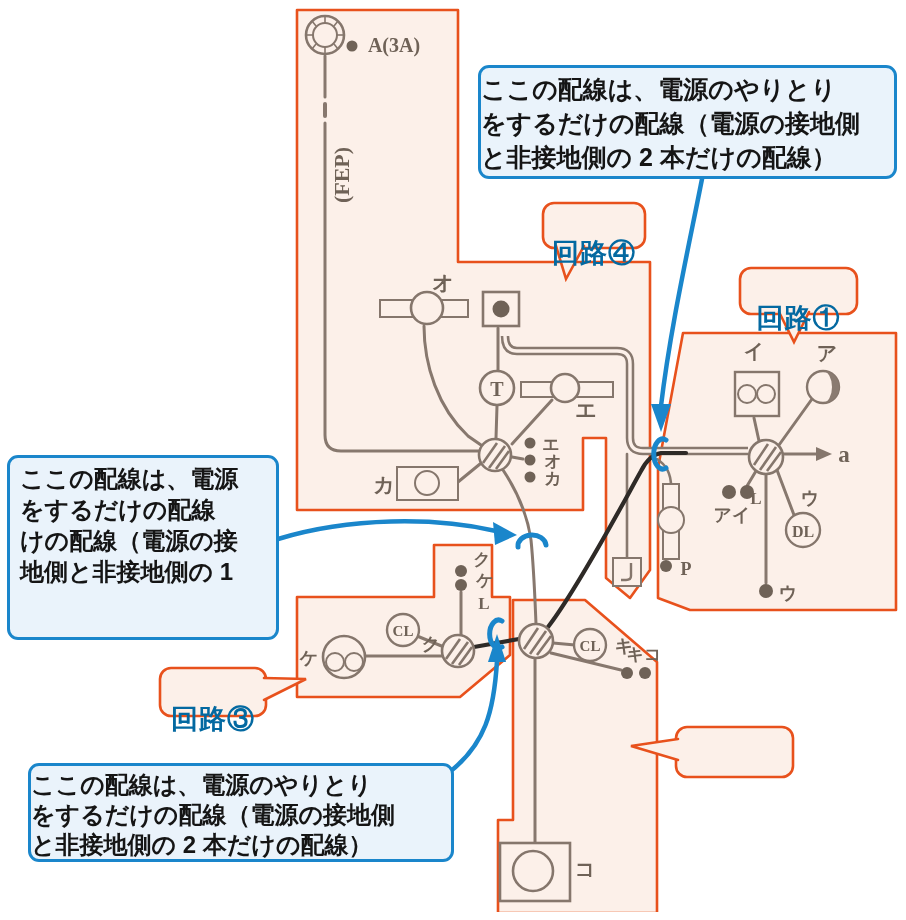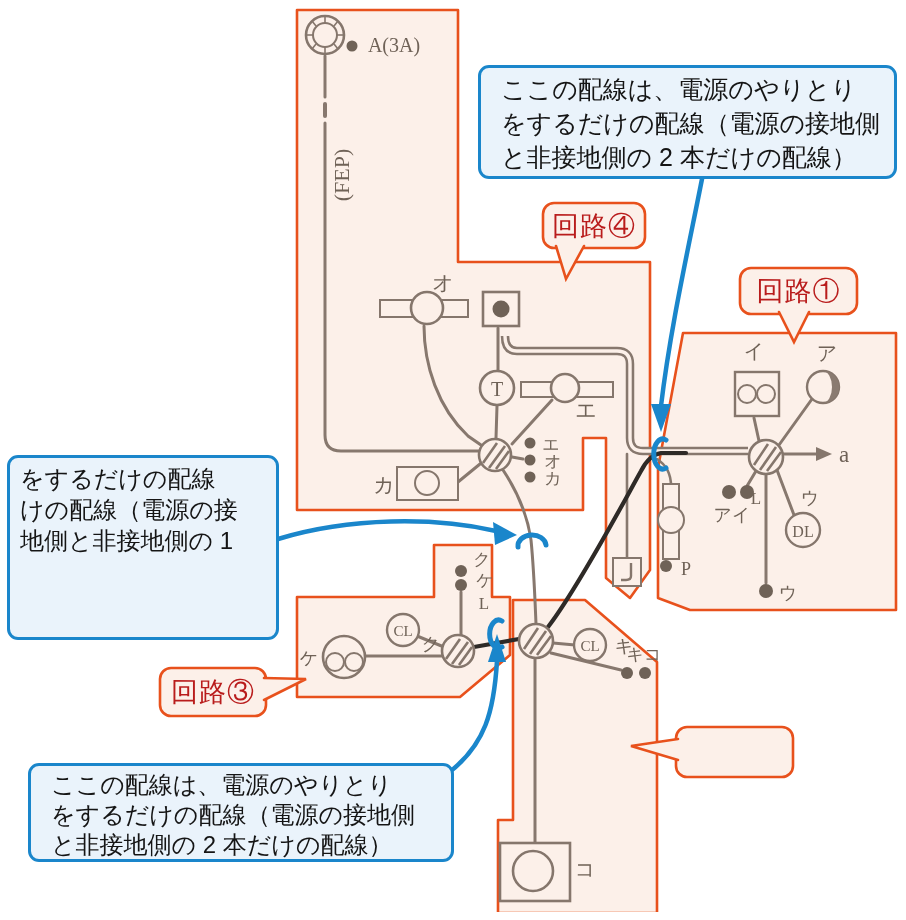--- a/index.html
+++ b/index.html
@@ -1,23 +1,23 @@
 <!DOCTYPE html>
 <html><head>
 <meta charset="utf-8">
 <style>
   html,body{margin:0;padding:0;background:#ffffff;}
   #page{position:relative;width:906px;height:912px;background:#ffffff;overflow:hidden;
-        font-family:"Liberation Sans",sans-serif;}
+        font-family:"Liberation Sans",sans-serif;font-weight:bold;}
   svg{position:absolute;left:0;top:0;}
   .callout{position:absolute;box-sizing:border-box;background:#eaf3fb;border:3px solid #1a86cb;
-           border-radius:11px;color:#151515;font-size:25px;line-height:34px;padding:4px 20px;}
+           border-radius:11px;color:#151515;font-size:25px;line-height:34px;padding:4px 0;}
   .callout.small{font-size:24px;line-height:31px;padding:5px 10px;}
   .circuit-label{position:absolute;box-sizing:border-box;display:flex;align-items:center;justify-content:center;
-           color:#b91c1c;font-size:27px;letter-spacing:1px;}
+           color:#0369a1;font-size:27px;letter-spacing:1px;margin-top:27px;}
   .ln{white-space:nowrap;}
 </style>
 </head>
 <body>
 
 <div id="page">
 
 <svg width="906" height="920" viewBox="0 0 906 920">
 
   <g fill="#fcf0e9" stroke="#e8511c" stroke-width="2.6" stroke-linejoin="round">
@@ -255,20 +255,21 @@
   </g>
 </svg>
 
 <div class="callout" style="left:478px;top:65px;width:419px;height:114px;">
   <div class="ln">ここの配線は、電源のやりとり</div>
   <div class="ln">をするだけの配線（電源の接地側</div>
   <div class="ln">と非接地側の 2 本だけの配線）</div>
 </div>
 
 <div class="callout small" style="left:7px;top:455px;width:272px;height:185px;">
+  <div class="ln">ここの配線は、電源</div>
   <div class="ln">をするだけの配線</div>
   <div class="ln">けの配線（電源の接</div>
   <div class="ln">地側と非接地側の 1</div>
 </div>
 
 <div class="callout" style="left:28px;top:763px;width:426px;height:99px;font-size:24px;line-height:30px;">
   <div class="ln">ここの配線は、電源のやりとり</div>
   <div class="ln">をするだけの配線（電源の接地側</div>
   <div class="ln">と非接地側の 2 本だけの配線）</div>
 </div>

